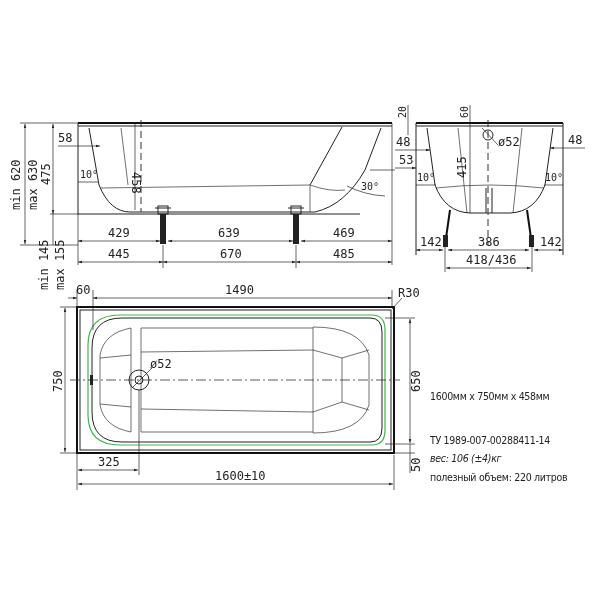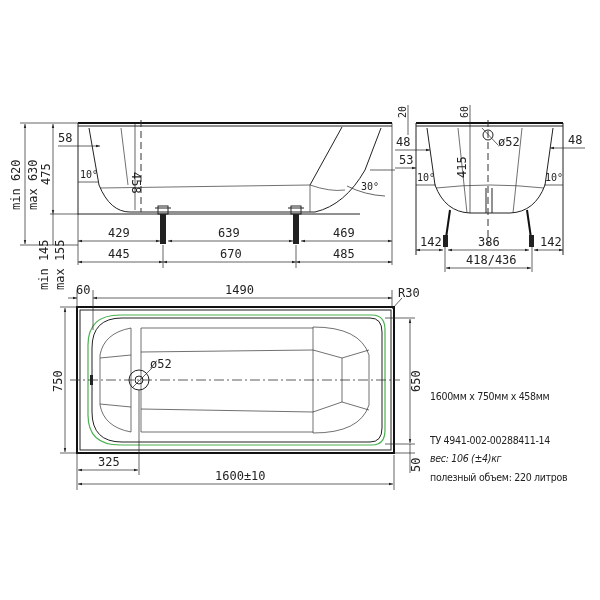--- a/index.html
+++ b/index.html
@@ -228,15 +228,15 @@
     <line class="dim" x1="78" y1="470" x2="138" y2="470" marker-start="url(#ar)" marker-end="url(#ar)"></line>
     <text class="t" x="98" y="466">325</text>
 
     <line class="dim" x1="394" y1="455" x2="394" y2="490"></line>
     <line class="dim" x1="78" y1="484" x2="393" y2="484" marker-start="url(#ar)" marker-end="url(#ar)"></line>
     <text class="t" x="215" y="480">1600±10</text>
   </g>
 </svg>
 
 <div class="info" style="left:430px; top:390px;">1600мм x 750мм x 458мм</div>
-<div class="info" style="left:430px; top:434px;">ТУ 4941-002-00288411-14</div>
+<div class="info" style="left:430px; top:434px;">ТУ 1989-007-00288411-14</div>
 <div class="info" style="left:430px; top:452px;font-style:italic;">вес: 106 (±4)кг</div>
 <div class="info" style="left:430px; top:471px;">полезный объем: 220 литров</div>
 
 </body></html>

